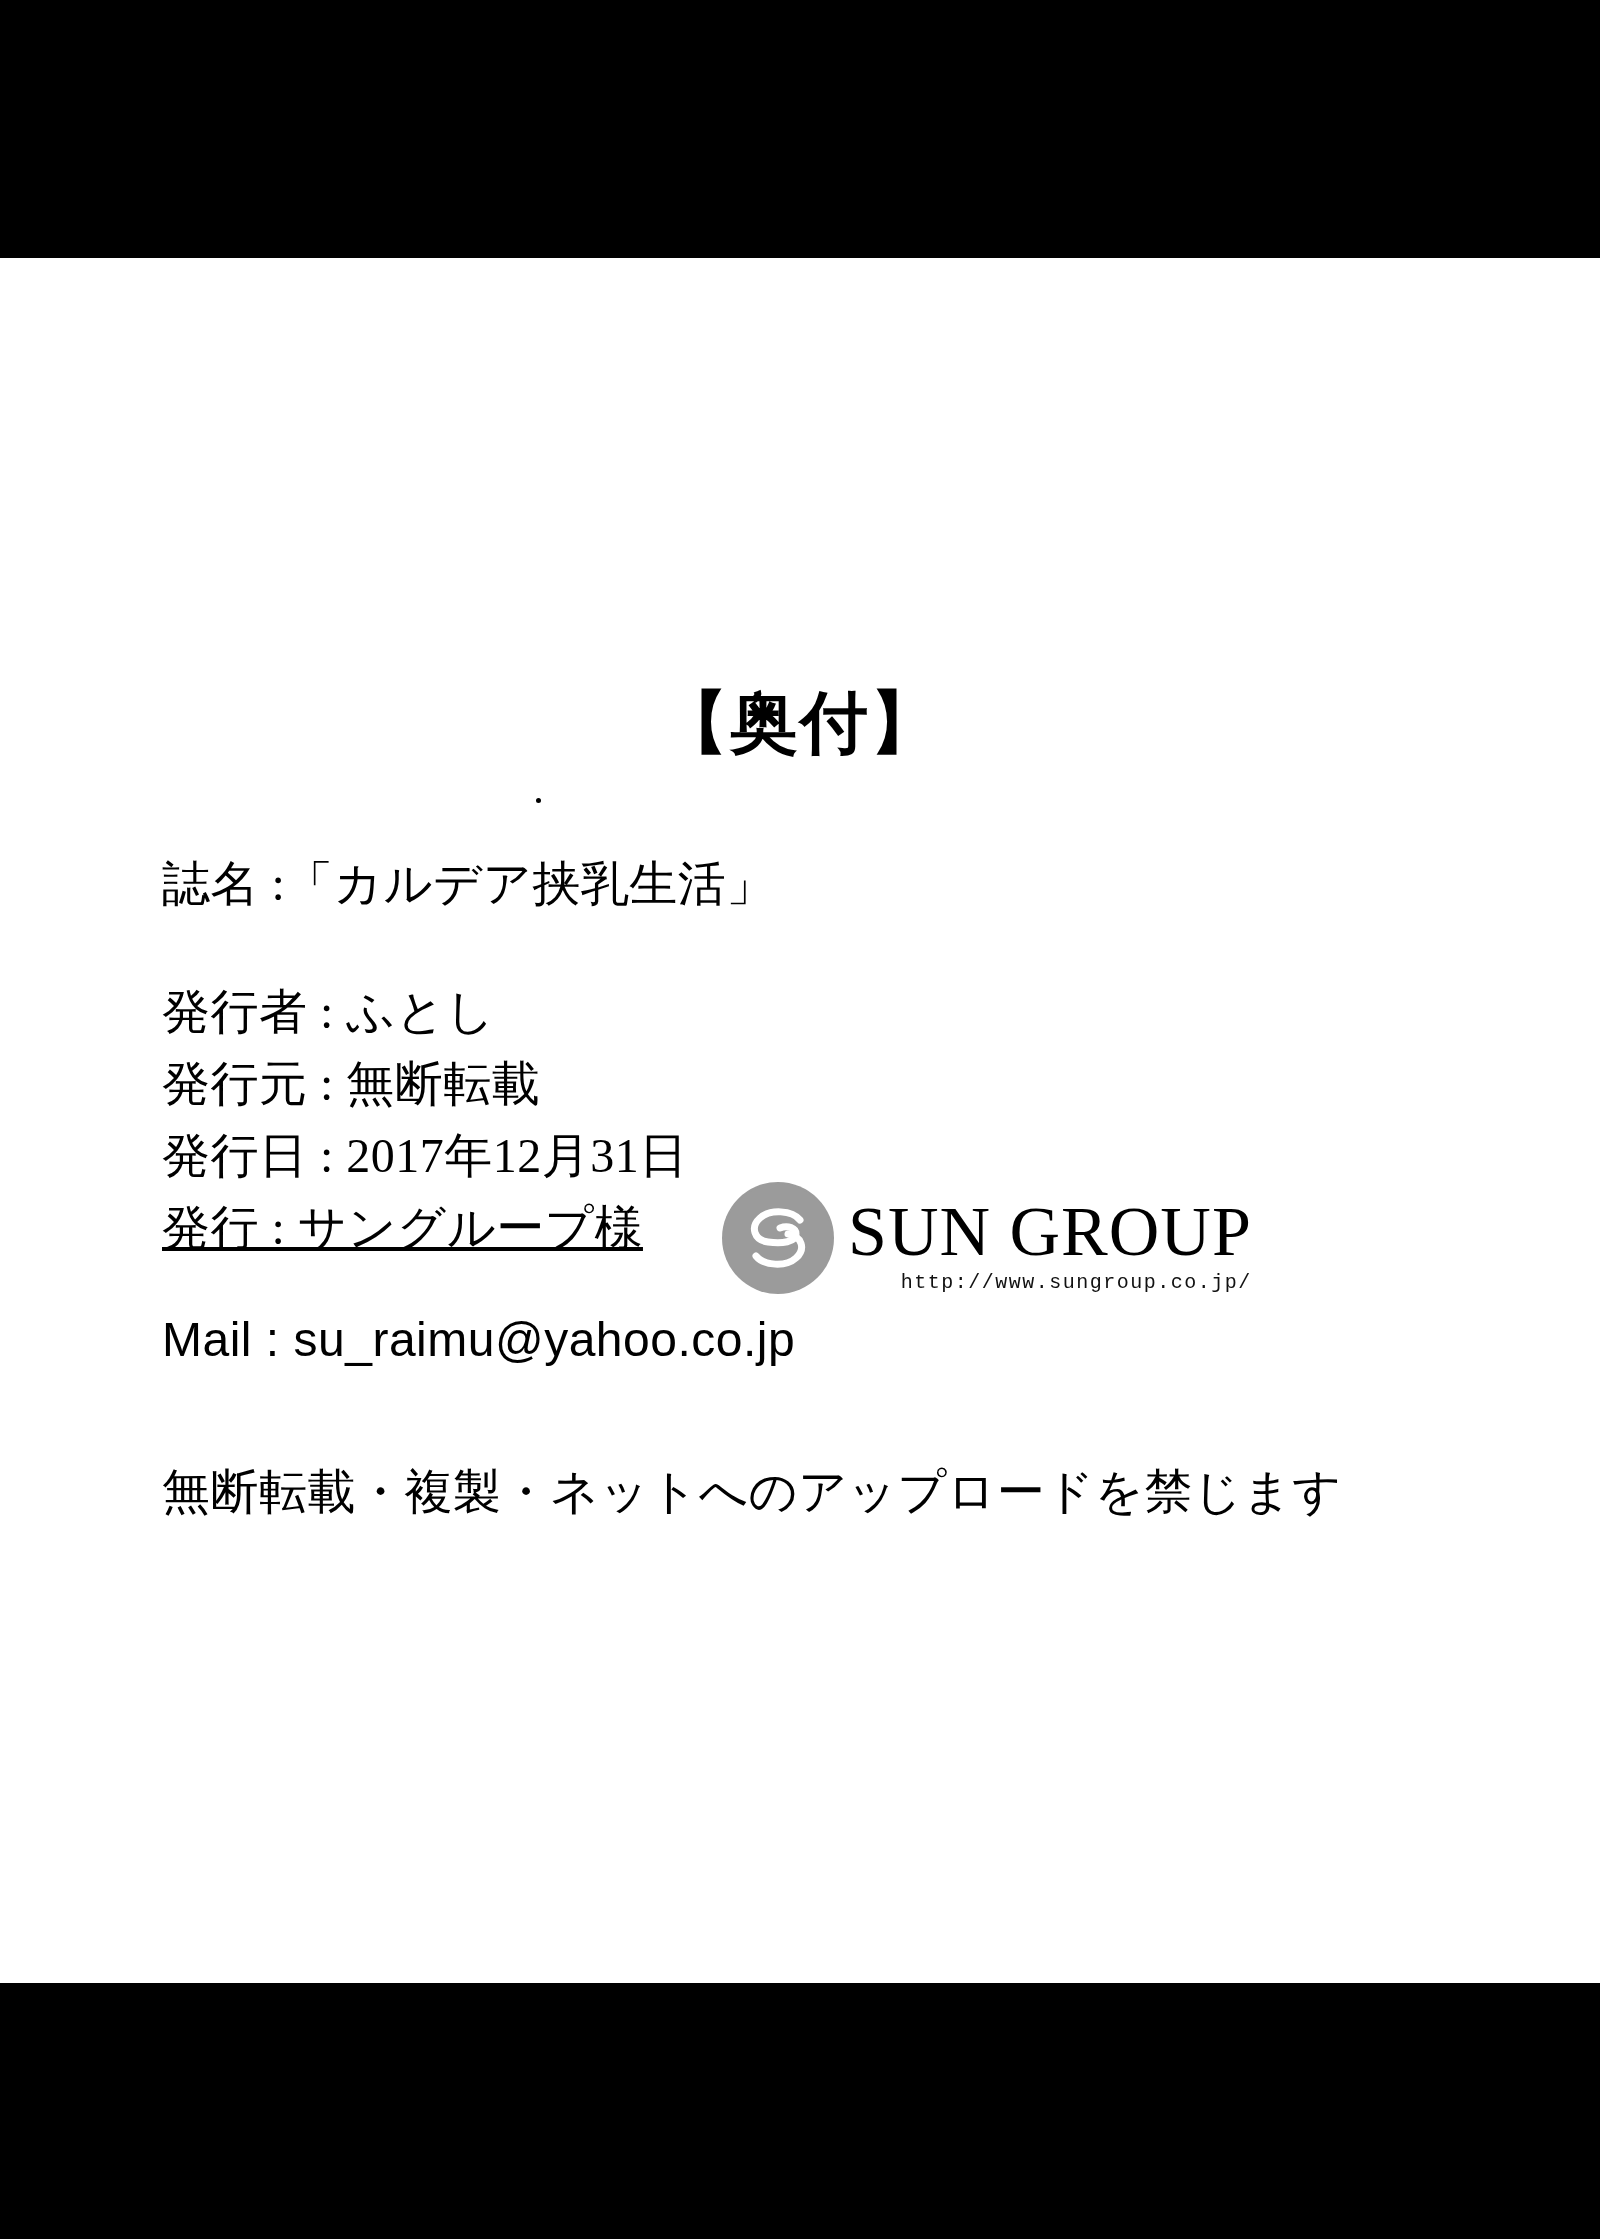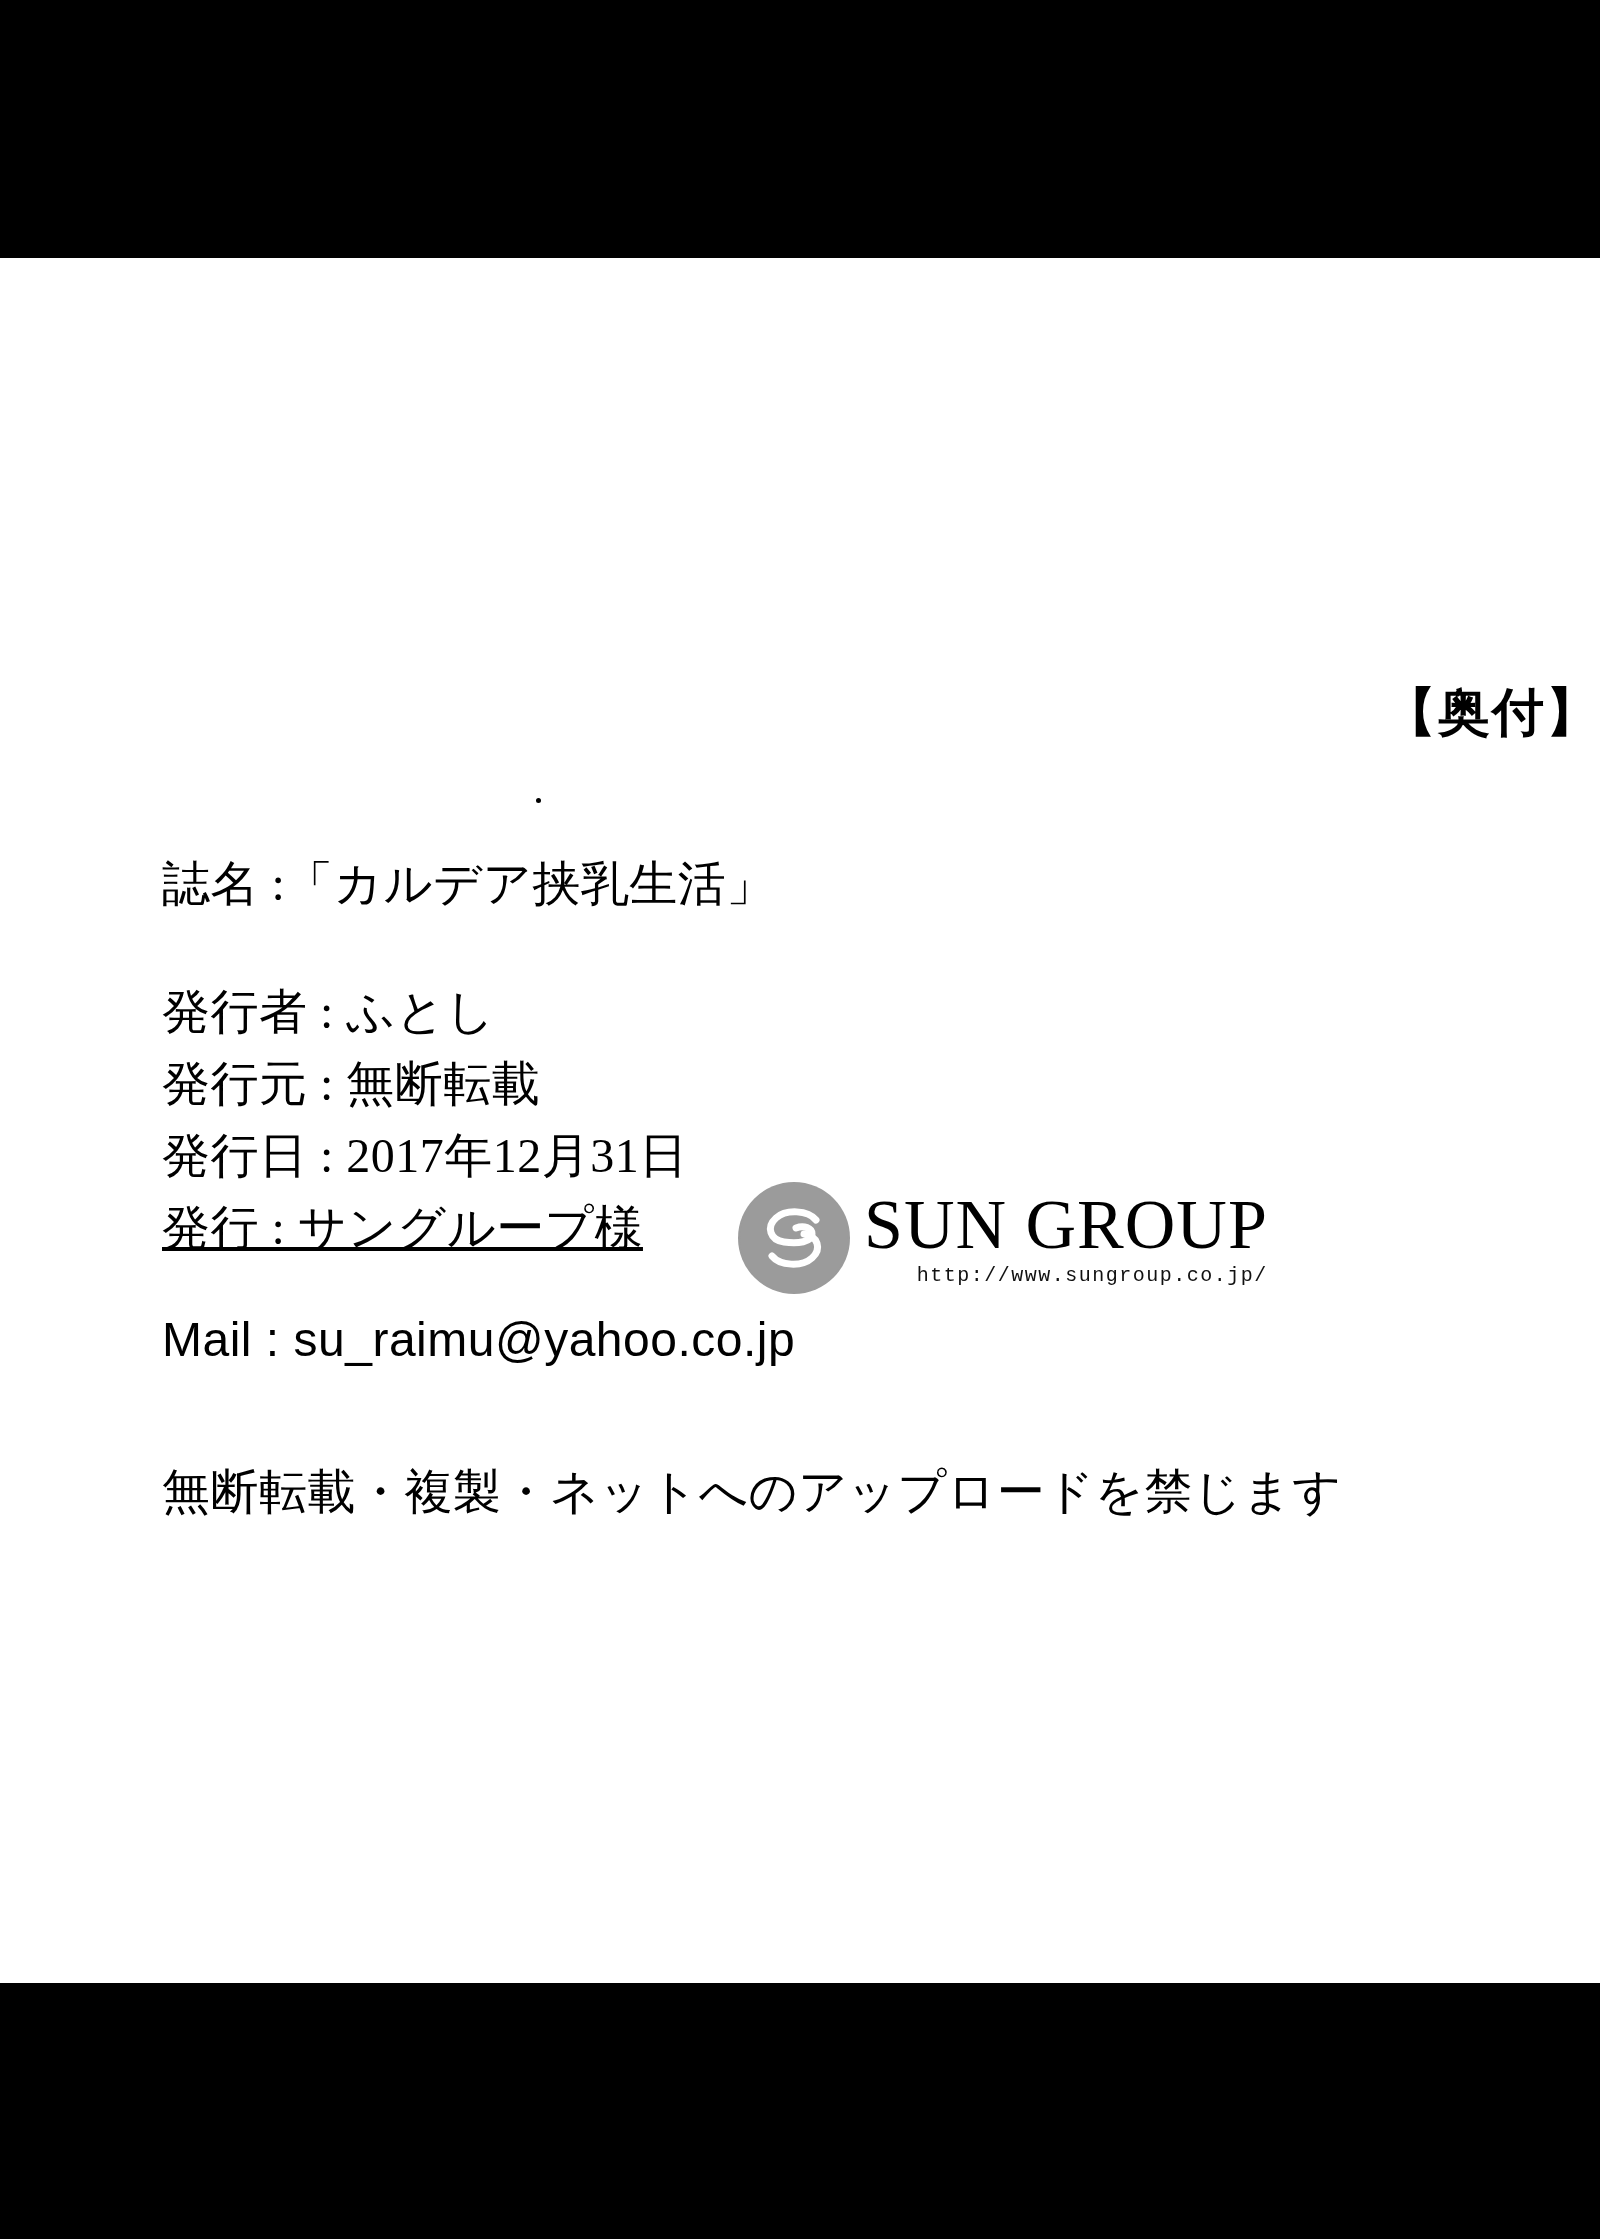--- a/index.html
+++ b/index.html
@@ -20,22 +20,22 @@
     width: 1600px;
     height: 1725px;
     background: #ffffff;
     overflow: hidden;
   }
   .colophon-title {
     position: absolute;
     left: 0;
     top: 420px;
     width: 1600px;
-    text-align: right;
-    font-size: 52px;
+    text-align: center;
+    font-size: 68px;
     font-weight: bold;
     letter-spacing: 2px;
     color: #000000;
   }
   .dot {
     position: absolute;
     left: 536px;
     top: 540px;
     width: 5px;
     height: 5px;
@@ -58,24 +58,24 @@
   .gap-lg { height: 56px; }
   .gap-md { height: 40px; }
 
   .pub-row {
     position: relative;
     height: 72px;
     text-decoration: underline;
   }
   .logo-wrap {
     position: absolute;
-    left: 576px;
+    left: 560px;
     top: -10px;
     display: flex;
-    align-items: center;
+    align-items: flex-end;
   }
   .logo-mark {
     width: 112px;
     height: 112px;
     border-radius: 50%;
     background: #9b9b9b;
     display: flex;
     align-items: center;
     justify-content: center;
     flex: none;

